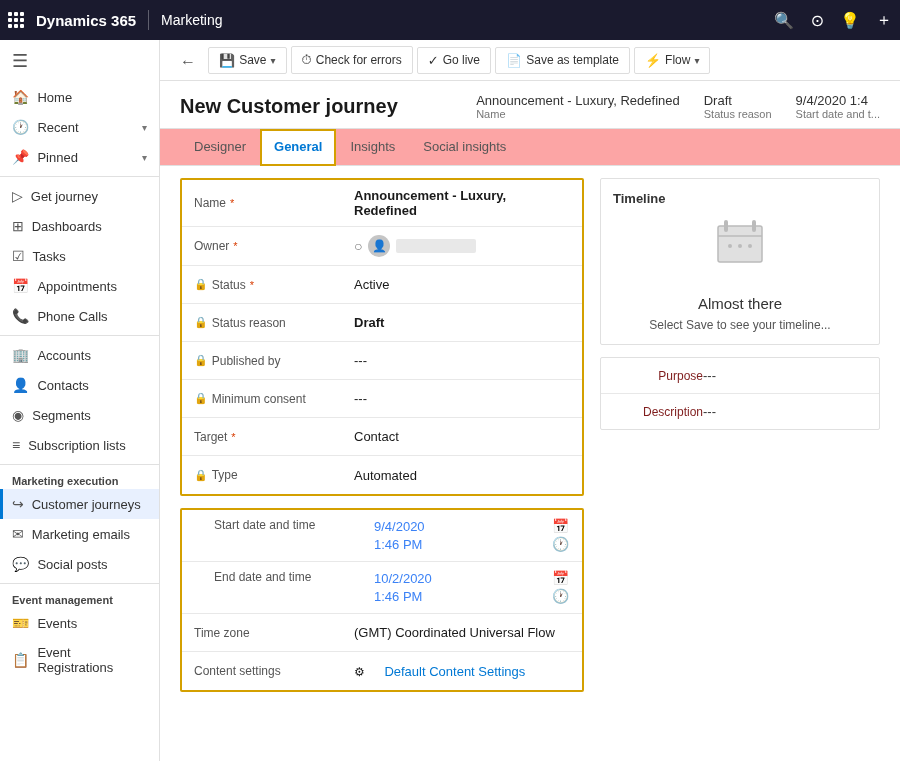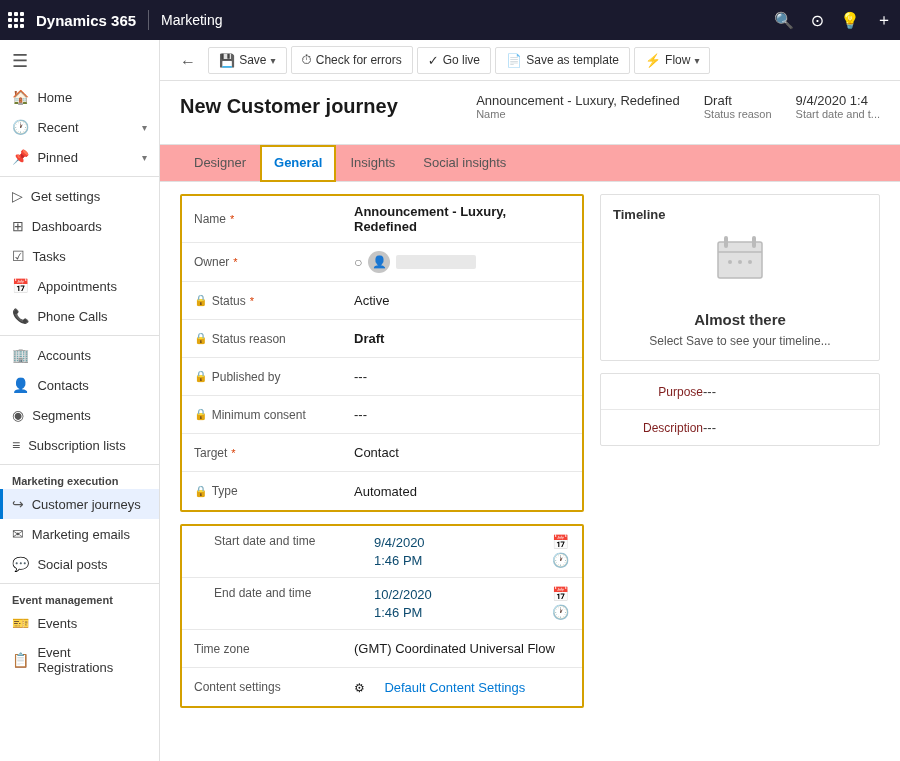--- a/index.html
+++ b/index.html
@@ -136,21 +136,21 @@
       color: #555;
       padding: 4px 8px;
     }
     .toolbar-dropdown-arrow {
       font-size: 10px;
       color: #555;
     }
 
     
     .page-header {
-      padding: 12px 20px 24px;
+      padding: 12px 20px 8px;
       border-bottom: 1px solid #e0e0e0;
       display: flex;
       align-items: center;
       gap: 24px;
     }
     .page-title {
       font-size: 20px;
       font-weight: 600;
       color: #1a1a1a;
     }
@@ -289,21 +289,21 @@
       padding: 8px 12px;
       display: flex;
       flex-direction: column;
       gap: 2px;
     }
     .date-line {
       display: flex;
       align-items: center;
       justify-content: space-between;
     }
-    .date-text { font-size: 13px; color: #0c4a6e; }
+    .date-text { font-size: 13px; color: #3b82f6; }
     .date-icon { color: #555; font-size: 14px; cursor: pointer; }
 
     
     .timeline-section {
       width: 280px;
       flex-shrink: 0;
     }
     .timeline-card {
       border: 1px solid #e0e0e0;
       background: #fff;
@@ -324,21 +324,21 @@
       align-self: flex-start;
       margin-bottom: 8px;
     }
     .timeline-icon {
       font-size: 40px;
       color: #bbb;
       margin-bottom: 12px;
     }
     .timeline-almost {
       font-size: 15px;
-      font-weight: 700;
+      font-weight: 400;
       color: #333;
       margin-bottom: 6px;
     }
     .timeline-message {
       font-size: 12px;
       color: #555;
     }
     .purpose-card {
       border: 1px solid #e0e0e0;
       background: #fff;
@@ -414,21 +414,21 @@
     <div class="sidebar-item">
       <span class="sidebar-item-icon">📌</span>
       <span>Pinned</span>
       <span class="sidebar-expand">▾</span>
     </div>
 
     <div class="sidebar-divider"></div>
 
     <div class="sidebar-item">
       <span class="sidebar-item-icon">▷</span>
-      <span>Get settings</span>
+      <span>Get journey</span>
     </div>
     <div class="sidebar-item">
       <span class="sidebar-item-icon">⊞</span>
       <span>Dashboards</span>
     </div>
     <div class="sidebar-item">
       <span class="sidebar-item-icon">☑</span>
       <span>Tasks</span>
     </div>
     <div class="sidebar-item">

